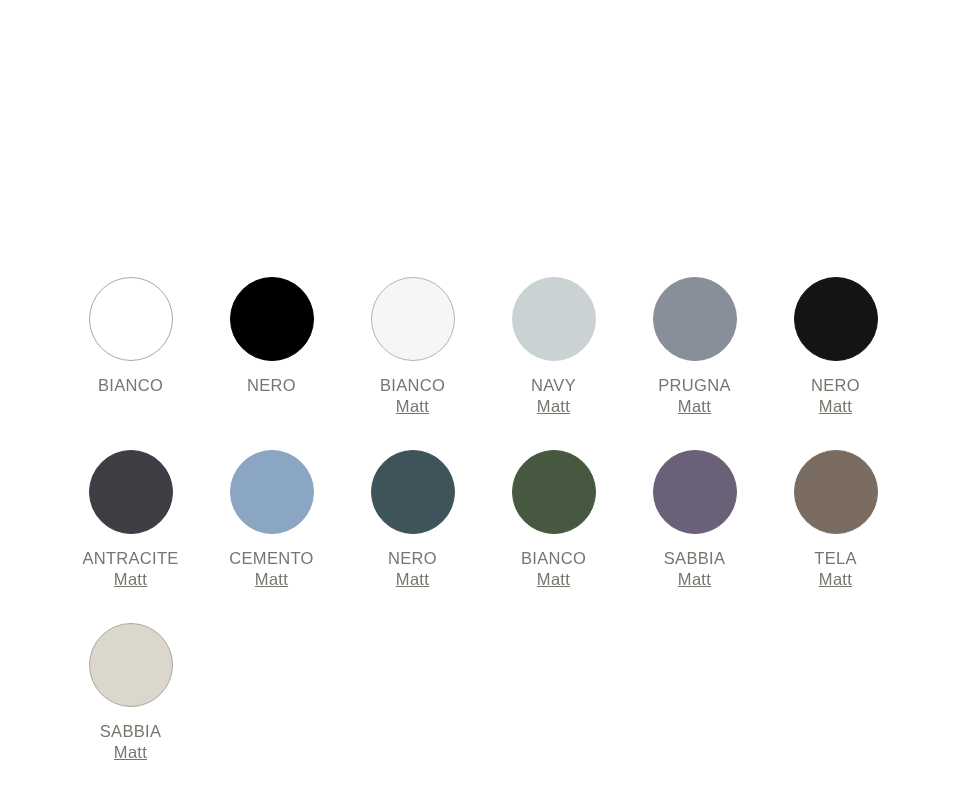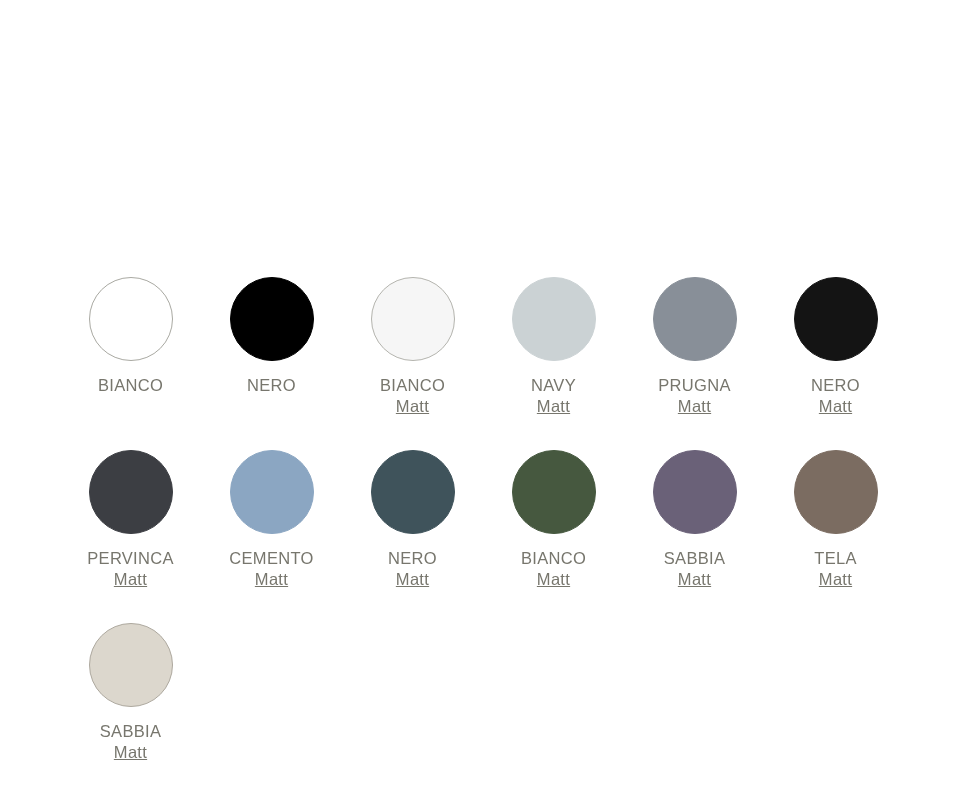--- a/index.html
+++ b/index.html
@@ -117,21 +117,21 @@
       <div class="swatch-cell">
         <div class="swatch-chip" style="background: rgb(20, 20, 20); border: 1px solid rgb(20, 20, 20);"></div>
         <div class="swatch-label">
           <span class="swatch-name">NERO</span>
           <span class="swatch-finish">Matt</span>
         </div>
       </div>
       <div class="swatch-cell">
         <div class="swatch-chip" style="background: rgb(60, 62, 67); border: 1px solid rgb(60, 62, 67);"></div>
         <div class="swatch-label">
-          <span class="swatch-name">PERVINCA</span>
+          <span class="swatch-name">ANTRACITE</span>
           <span class="swatch-finish">Matt</span>
         </div>
       </div>
       <div class="swatch-cell">
         <div class="swatch-chip" style="background: rgb(139, 166, 194); border: 1px solid rgb(139, 166, 194);"></div>
         <div class="swatch-label">
           <span class="swatch-name">CEMENTO</span>
           <span class="swatch-finish">Matt</span>
         </div>
       </div>

